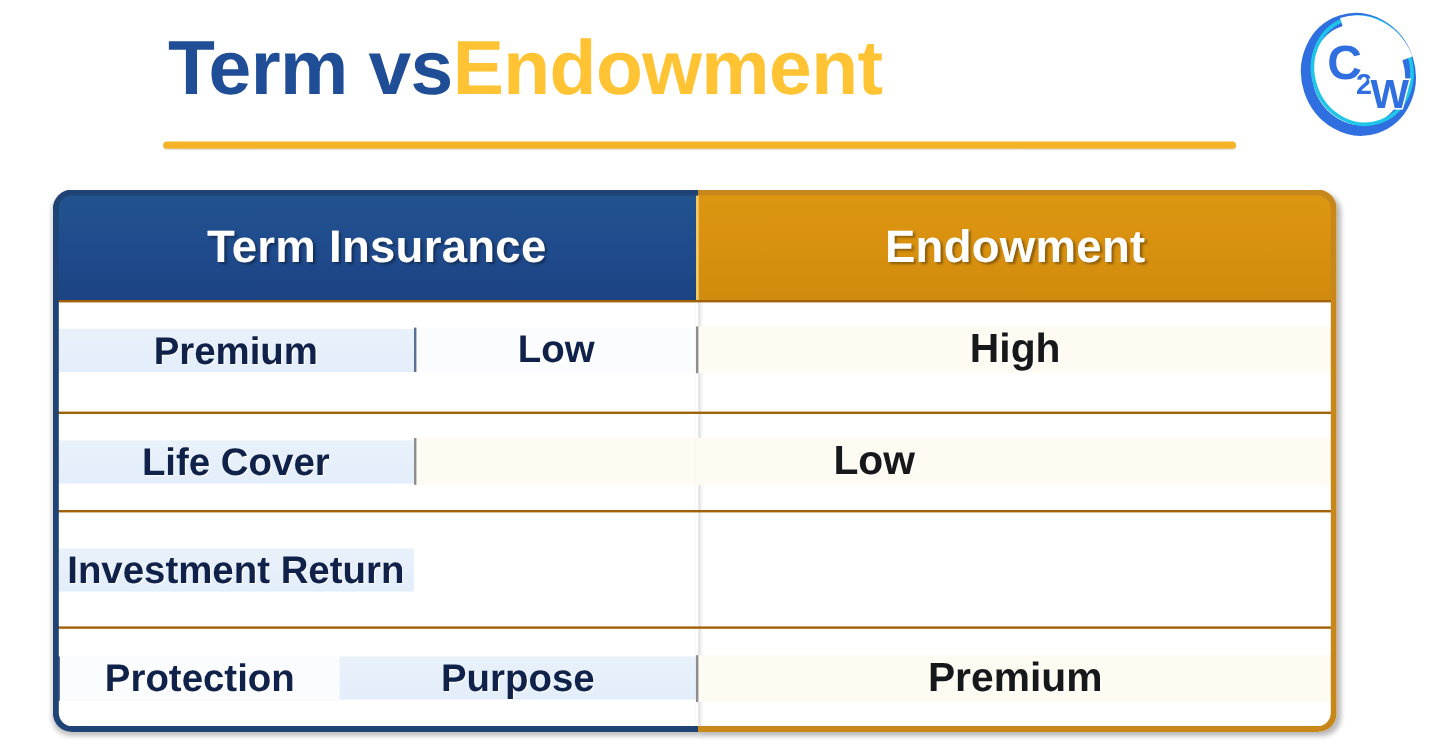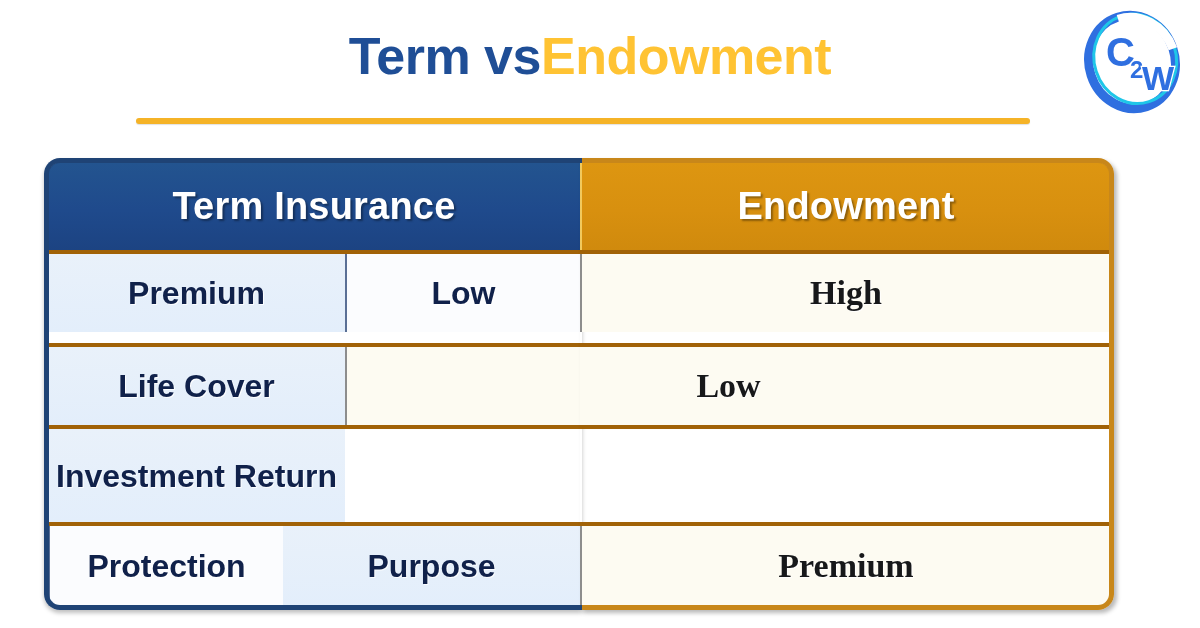--- a/index.html
+++ b/index.html
@@ -22,22 +22,21 @@
     left: 0;
     top: 0;
     width: 1200px;
     height: 140px;
   }
   #page-title {
     position: absolute;
     left: 140px;
     top: 8px;
     width: 900px;
-    text-align: center;
-    font-size: 52px;
+    font-size: 64px;
     font-weight: bold;
     letter-spacing: -0.5px;
     line-height: 96px;
     white-space: nowrap;
     text-shadow: 1px 1px 0 rgba(255,255,255,0.9);
   }
   #page-title .t-blue { color: #1f4e96; }
   #page-title .t-gold { color: #ffc333; }
 
   #title-rule {
@@ -134,21 +133,22 @@
   }
   #head-endowment {
     flex: 1 1 auto;
     background: linear-gradient(180deg, #dd9611 0%, #d8900f 55%, #d08a0d 100%);
     border-left: 2px solid #f2c95c;
   }
 
   
   .row {
     display: flex;
-    border-top: 4px solid #a16207;
+    border-top: 2px solid #a16207;
+    align-items: center;
   }
   .row.r1 { height: 84px; }
   .row.r2 { height: 84px; margin-top: 11px; }
   .row.r3 { height: 100px; gap: 43px; }
   .row.r4 { height: 86px; }
 
   .cell {
     display: flex;
     align-items: center;
     justify-content: center;
@@ -174,21 +174,20 @@
     text-shadow: 1px 1px 0 rgba(255,255,255,0.85);
   }
   .cell-endow {
     flex: 1 1 auto;
     background: #fdfbf2;
     color: #17181a;
     font-size: 34px;
     font-weight: bold;
     border-left: 2px solid #8d8d8d;
     text-shadow: 1px 1px 0 rgba(255,255,255,0.8);
-    font-family: Liberation Serif, serif;
   }
 </style>
 </head>
 <body>
 
 <div id="title-area">
 
   <div id="page-title">
     <span class="t-blue">Term vs</span><span class="t-gold">Endowment</span>
   </div>

